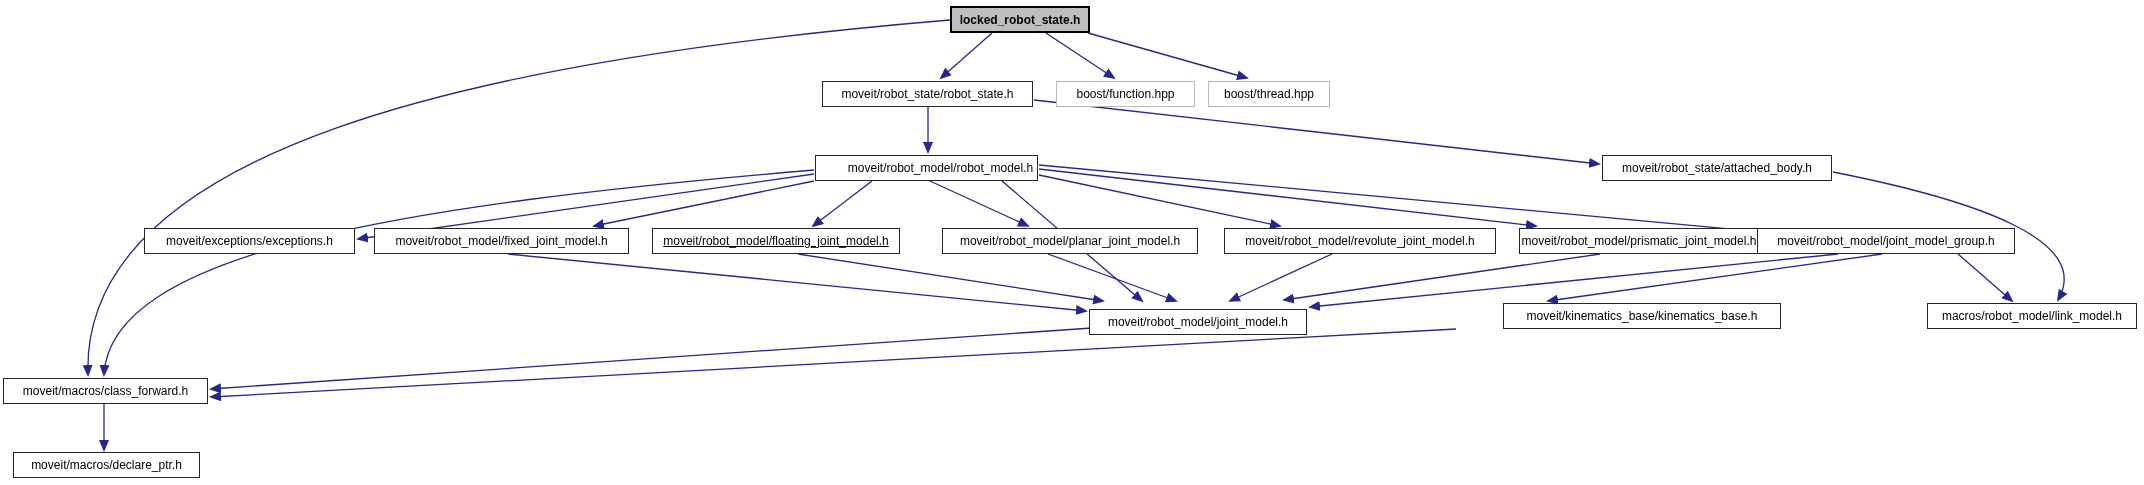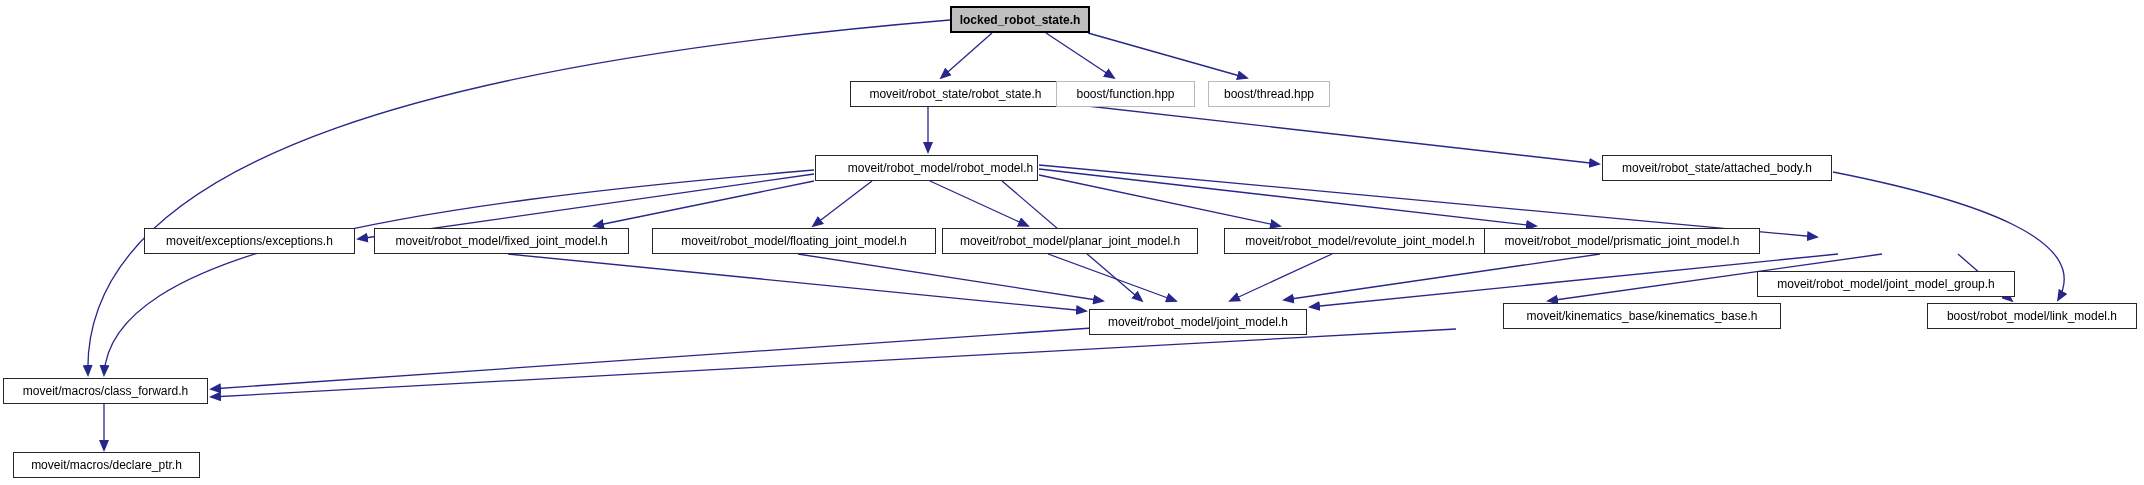--- a/index.html
+++ b/index.html
@@ -78,30 +78,30 @@
       <path d="M1600,254 L1284,300" class="edge" stroke="#26268b" marker-end="url(#arrow)"></path>
       <path d="M1838,254 L1310,307" class="edge" stroke="#26268b" marker-end="url(#arrow)"></path>
       <path d="M1882,254 L1548,301" class="edge" stroke="#26268b" marker-end="url(#arrow)"></path>
       <path d="M1958,254 L2012,301" class="edge" stroke="#26268b" marker-end="url(#arrow)"></path>
       <path d="M1833,172 C1975,200 2093,240 2058,300" class="edge" stroke="#26268b" marker-end="url(#arrow)"></path>
       <path d="M1092,328 L211,389" class="edge" stroke="#26268b" marker-end="url(#arrow)"></path>
       <path d="M1456,329 L211,397" class="edge" stroke="#26268b" marker-end="url(#arrow)"></path>
       <path d="M104,404 L104,450" class="edge" stroke="#26268b" marker-end="url(#arrow)"></path>
     </svg>
 <div class="node focus" style="left: 950px; top: 6px; width: 140px; height: 27px;">locked_robot_state.h</div>
-    <div class="node" style="left: 822px; top: 81px; width: 211px; height: 26px; margin-left: 28px;">moveit/robot_state/robot_state.h</div>
+    <div class="node" style="left: 822px; top: 81px; width: 211px; height: 26px;">moveit/robot_state/robot_state.h</div>
     <div class="node external" style="left: 1056px; top: 81px; width: 139px; height: 26px;">boost/function.hpp</div>
     <div class="node external" style="left: 1208px; top: 81px; width: 122px; height: 26px;">boost/thread.hpp</div>
     <div class="node" style="left: 815px; top: 155px; width: 223px; height: 26px; padding-left: 28px;">moveit/robot_model/robot_model.h</div>
     <div class="node" style="left: 144px; top: 228px; width: 211px; height: 26px;">moveit/exceptions/exceptions.h</div>
     <div class="node" style="left: 1602px; top: 155px; width: 230px; height: 26px;">moveit/robot_state/attached_body.h</div>
     <div class="node" style="left: 374px; top: 228px; width: 255px; height: 26px;">moveit/robot_model/fixed_joint_model.h</div>
-    <div class="node" style="left: 652px; top: 228px; width: 284px; height: 26px;">moveit/robot_model/floating_joint_model.h</div>
+    <div class="node" style="left: 652px; top: 228px; width: 248px; height: 26px; text-decoration: underline;">moveit/robot_model/floating_joint_model.h</div>
     <div class="node" style="left: 942px; top: 228px; width: 256px; height: 26px;">moveit/robot_model/planar_joint_model.h</div>
     <div class="node" style="left: 1224px; top: 228px; width: 272px; height: 26px;">moveit/robot_model/revolute_joint_model.h</div>
-    <div class="node" style="left: 1484px; top: 228px; width: 276px; height: 26px;">moveit/robot_model/prismatic_joint_model.h</div>
-    <div class="node" style="left: 1757px; top: 228px; width: 258px; height: 26px; margin-top: 43px;">moveit/robot_model/joint_model_group.h</div>
+    <div class="node" style="left: 1519px; top: 228px; width: 240px; height: 26px;">moveit/robot_model/prismatic_joint_model.h</div>
+    <div class="node" style="left: 1757px; top: 228px; width: 258px; height: 26px;">moveit/robot_model/joint_model_group.h</div>
     <div class="node" style="left: 1089px; top: 309px; width: 218px; height: 26px;">moveit/robot_model/joint_model.h</div>
     <div class="node" style="left: 1455px; top: 303px; width: 278px; height: 26px; margin-left: 48px;">moveit/kinematics_base/kinematics_base.h</div>
-    <div class="node" style="left: 1927px; top: 303px; width: 210px; height: 26px;">boost/robot_model/link_model.h</div>
+    <div class="node" style="left: 1927px; top: 303px; width: 210px; height: 26px;">macros/robot_model/link_model.h</div>
     <div class="node" style="left: 3px; top: 378px; width: 205px; height: 26px;">moveit/macros/class_forward.h</div>
     <div class="node" style="left: 13px; top: 452px; width: 187px; height: 26px;">moveit/macros/declare_ptr.h</div>
   </div>
 
 </body></html>

